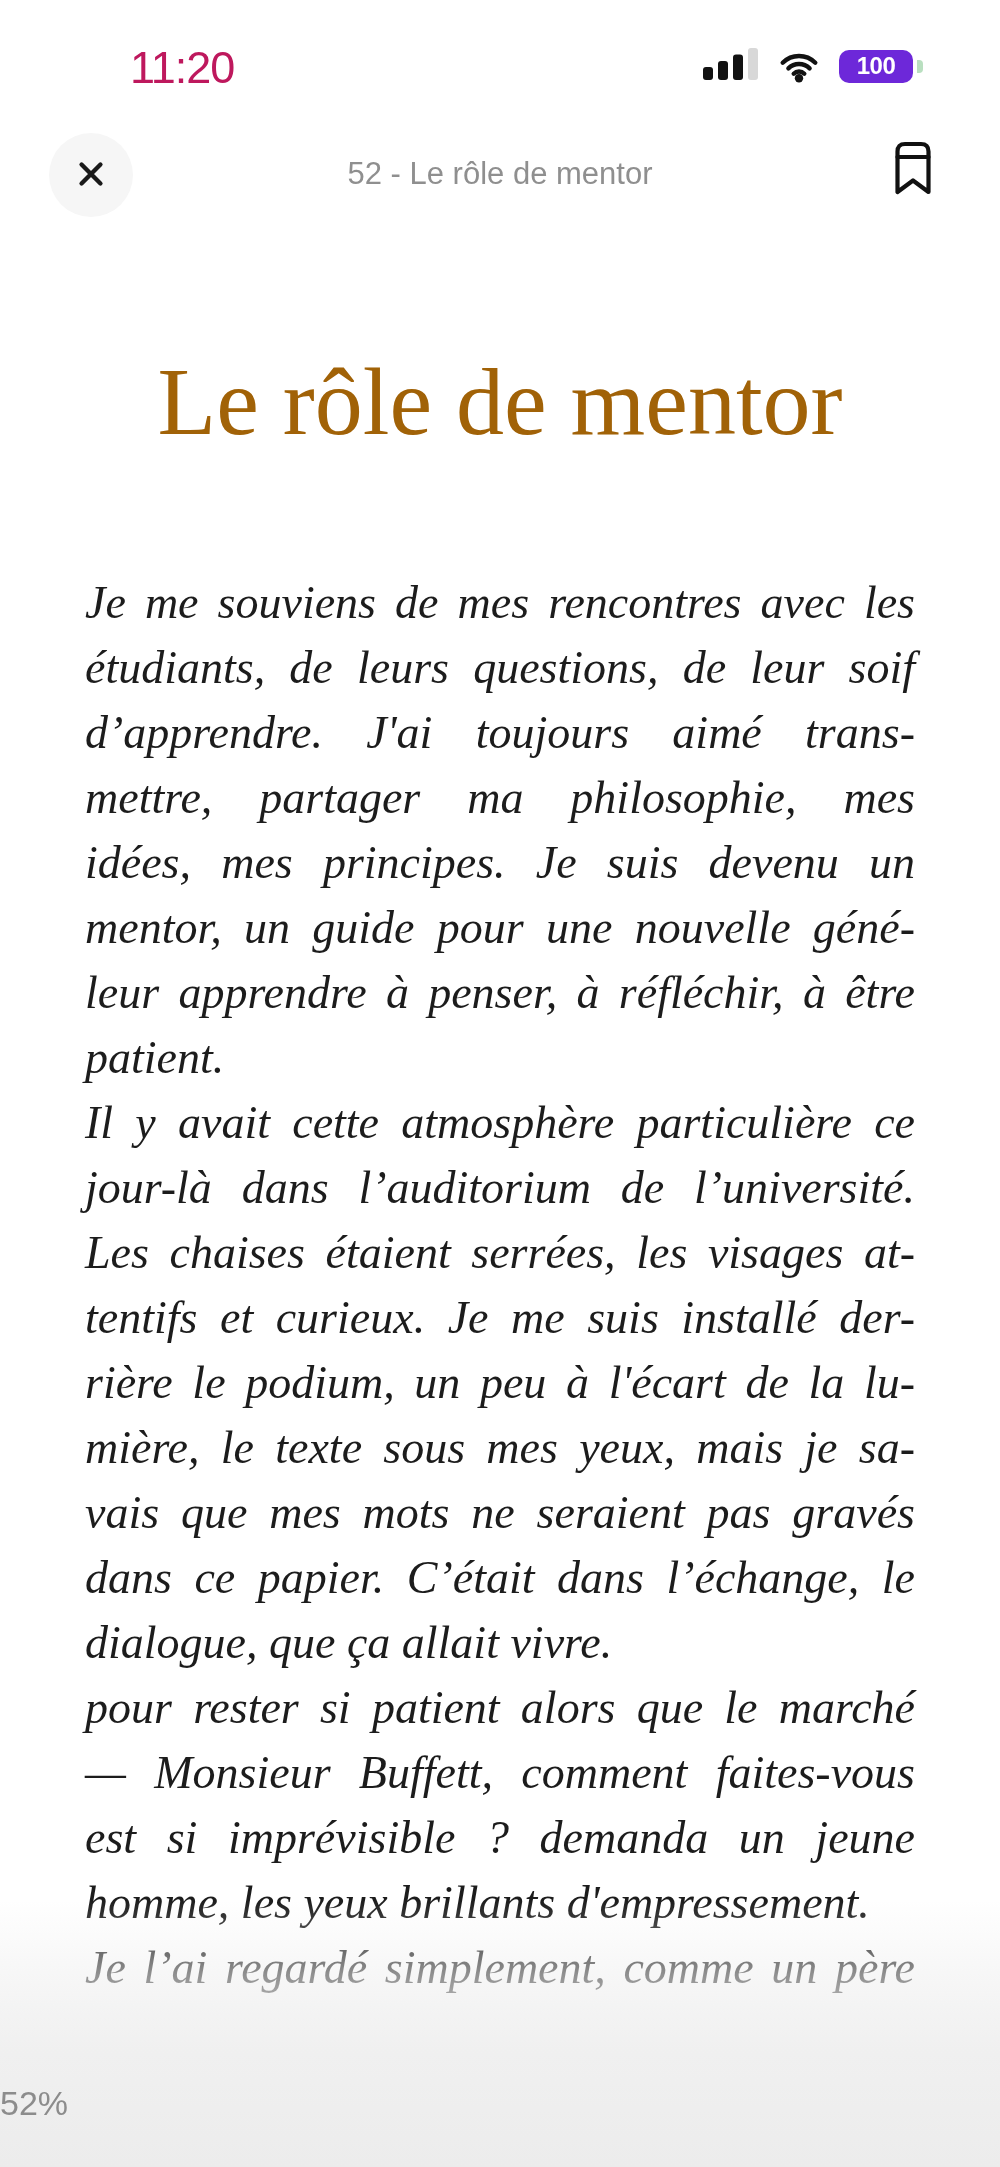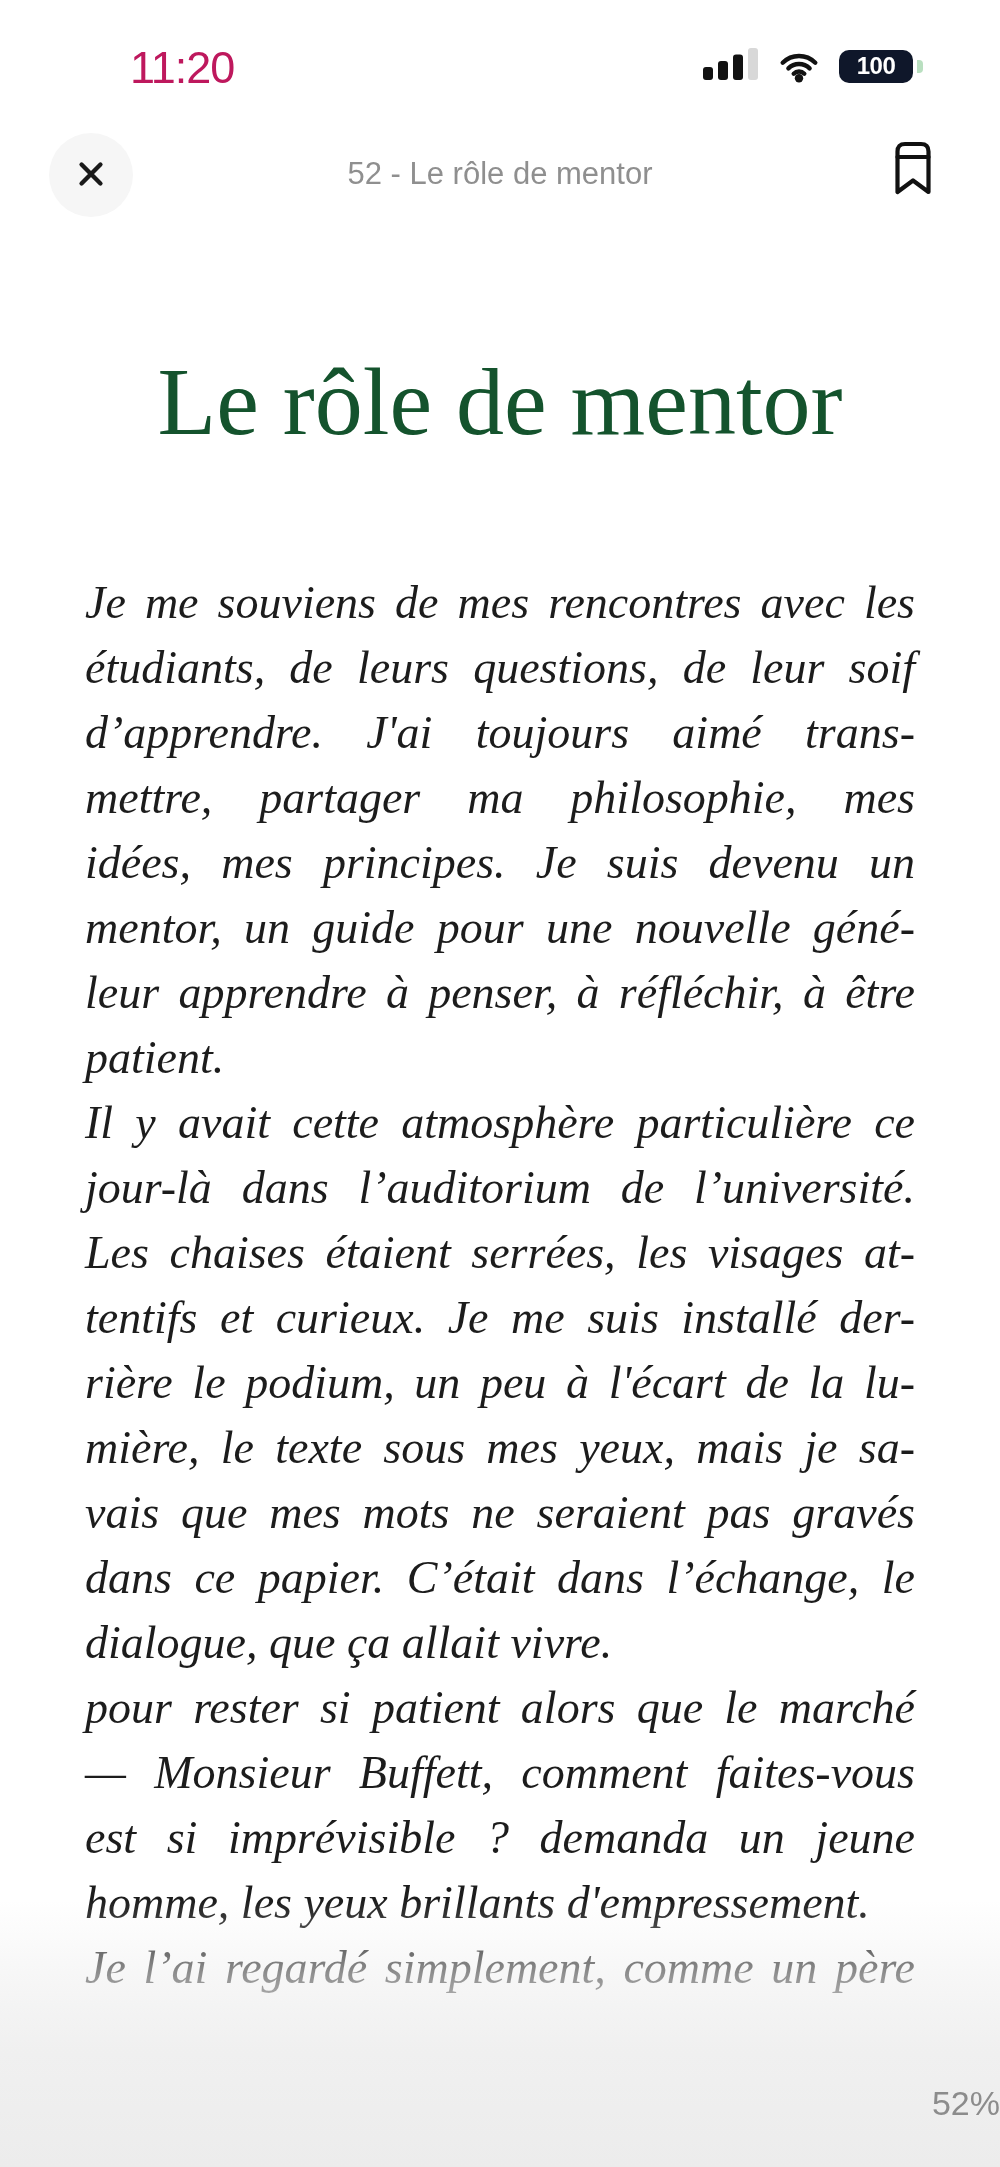--- a/index.html
+++ b/index.html
@@ -50,21 +50,21 @@
   .bookmark-button {
     position: absolute; right: 64px; top: 140px;
     background: none; border: none; cursor: pointer; padding: 0;
   }
 
   
   .chapter-title {
     position: absolute; left: 0; right: 0; top: 346px;
     text-align: center;
     font-family: "Liberation Serif", "DejaVu Serif", serif;
-    font-weight: 400; font-size: 96px; color: #14532d;
+    font-weight: 400; font-size: 96px; color: #a16207;
   }
   .body-text {
     position: absolute; left: 85px; right: 85px; top: 570px;
     font-family: "Liberation Serif", "DejaVu Serif", serif;
     font-size: 46px; color: #1c1c1c; font-style: italic;
   }
   .line {
     height: 65px; line-height: 65px; white-space: nowrap;
     text-align: justify; text-align-last: justify;
   }
@@ -76,21 +76,21 @@
     background: linear-gradient(to bottom,
       rgba(241,241,241,0) 0%,
       rgba(240,240,240,0.55) 28%,
       rgba(239,239,239,0.92) 55%,
       #eeeeee 78%,
       #ececec 100%);
     pointer-events: none;
   }
   .progress-label {
     position: absolute; left: 0; right: 0; top: 2084px;
-    text-align: right; font-size: 34px; color: #8c8c8c; font-weight: 400;
+    text-align: left; font-size: 34px; color: #8c8c8c; font-weight: 400;
   }
 </style>
 </head>
 <body>
 
 <div>
   <span class="status-time">11:20</span>
   <div class="status-icons">
     <span>
       <svg width="56" height="32" viewBox="0 0 56 32">
@@ -104,21 +104,21 @@
       <svg width="50" height="37" viewBox="0 0 50 37">
         <g fill="none" stroke="#121212" stroke-width="4.4" stroke-linecap="round">
           <path d="M8.7 16.7 A23 23 0 0 1 41.3 16.7"></path>
           <path d="M14.4 22.4 A15 15 0 0 1 35.6 22.4"></path>
           <path d="M19.7 27.7 A7.5 7.5 0 0 1 30.3 27.7"></path>
         </g>
         <circle cx="25" cy="32.2" r="4.2" fill="#121212"></circle>
       </svg>
     </span>
     <span class="battery">
-      <span class="battery-body" style="background:#0f172a;">
+      <span class="battery-body" style="background:#6d28d9;">
         <span class="battery-level">100</span>
       </span>
       <span class="battery-nub"></span>
     </span>
   </div>
 </div>
 
 <div>
   <button class="close-button">
     <span>

